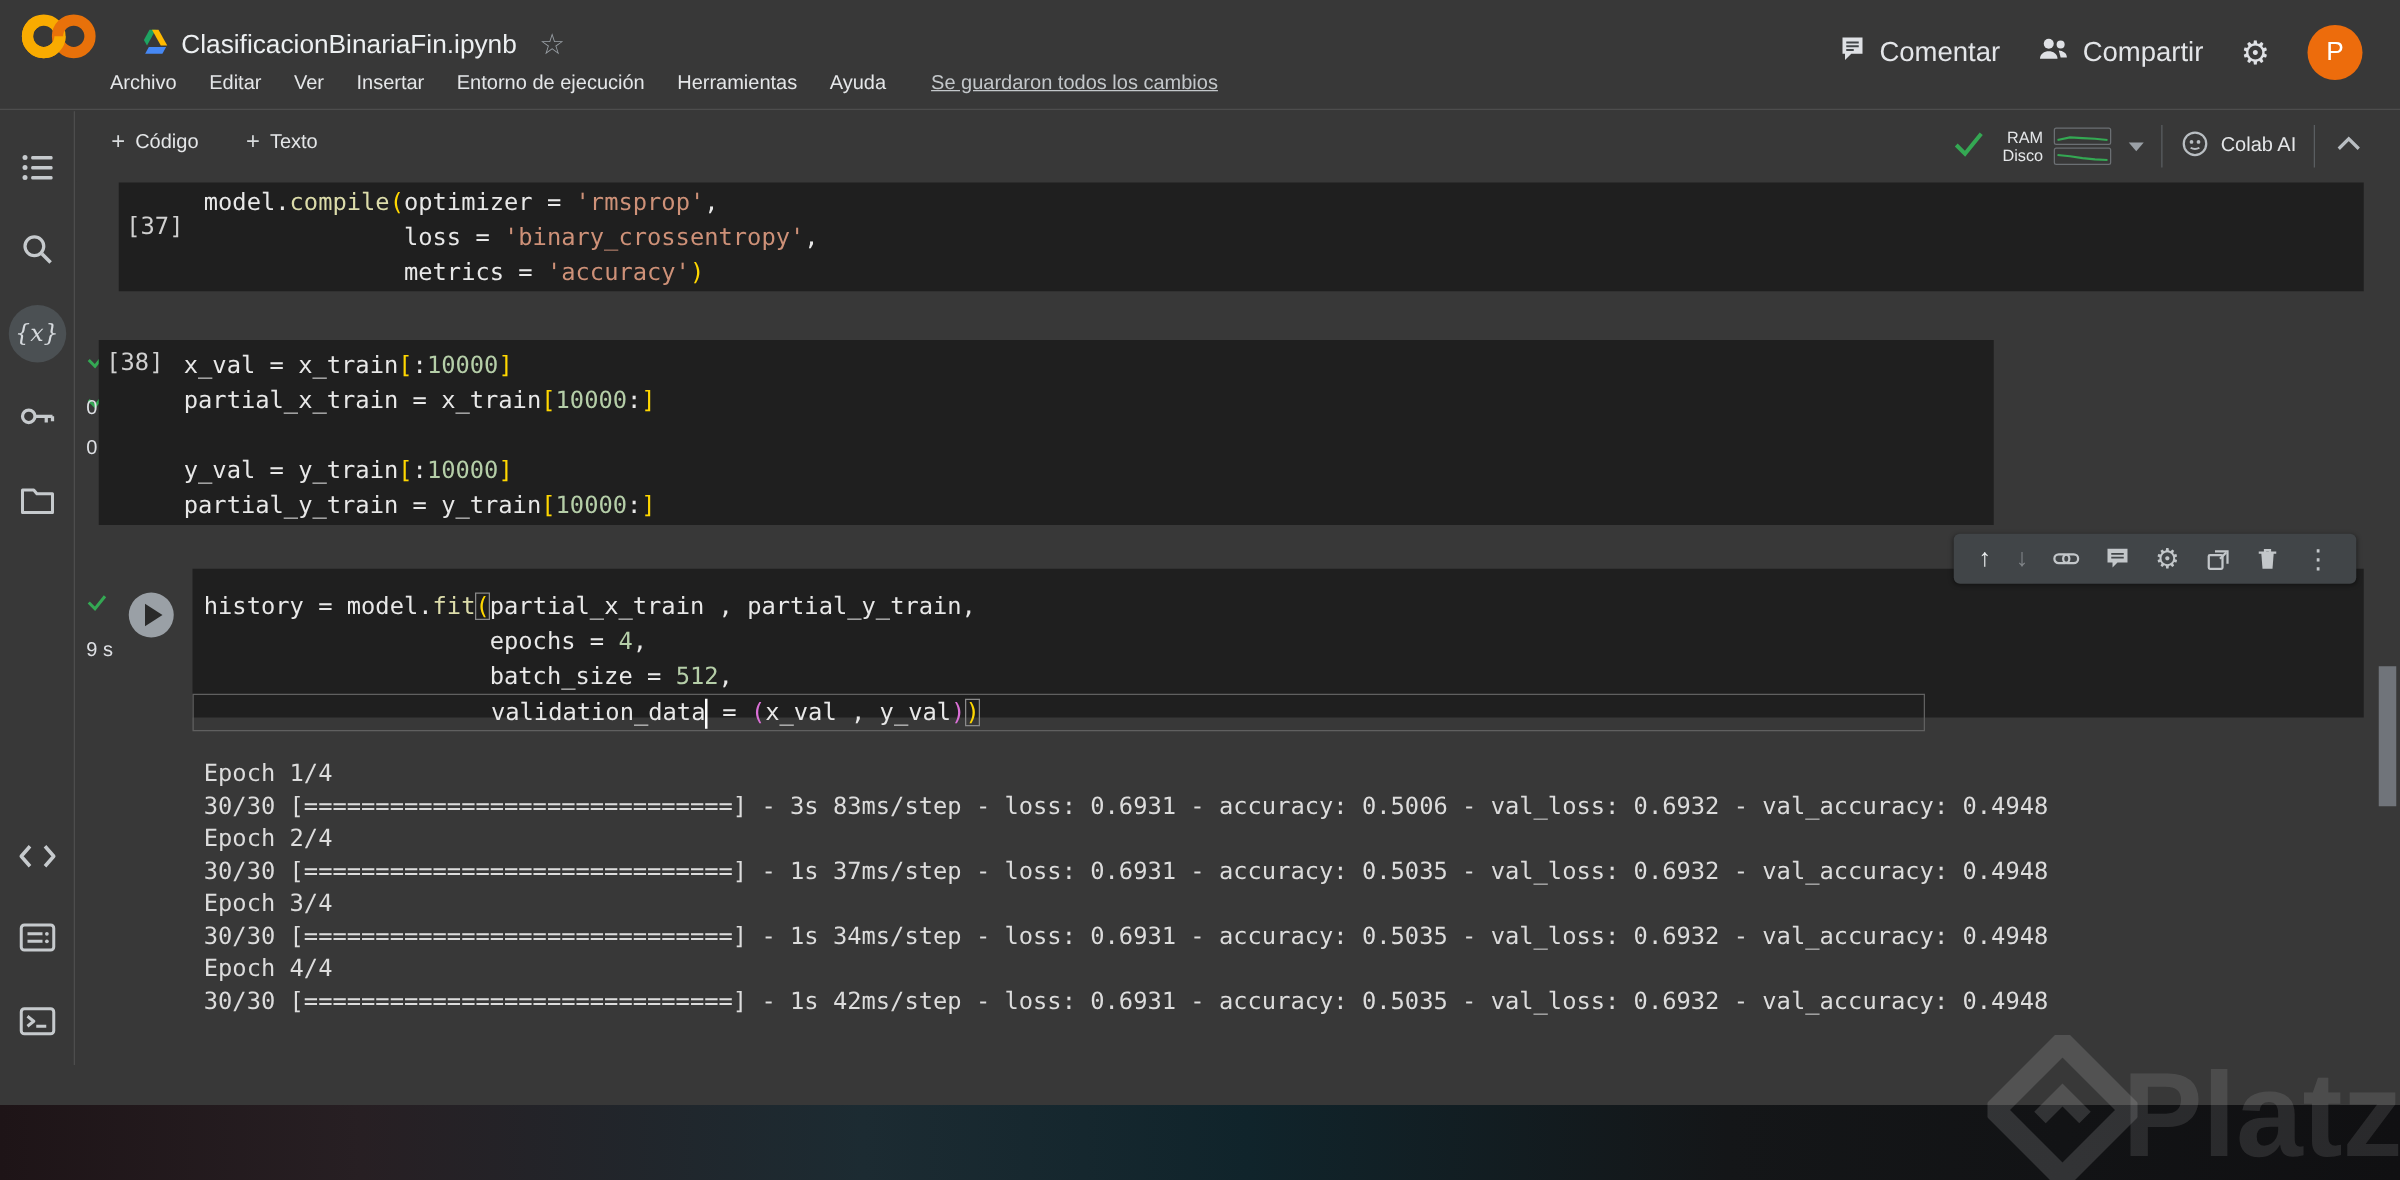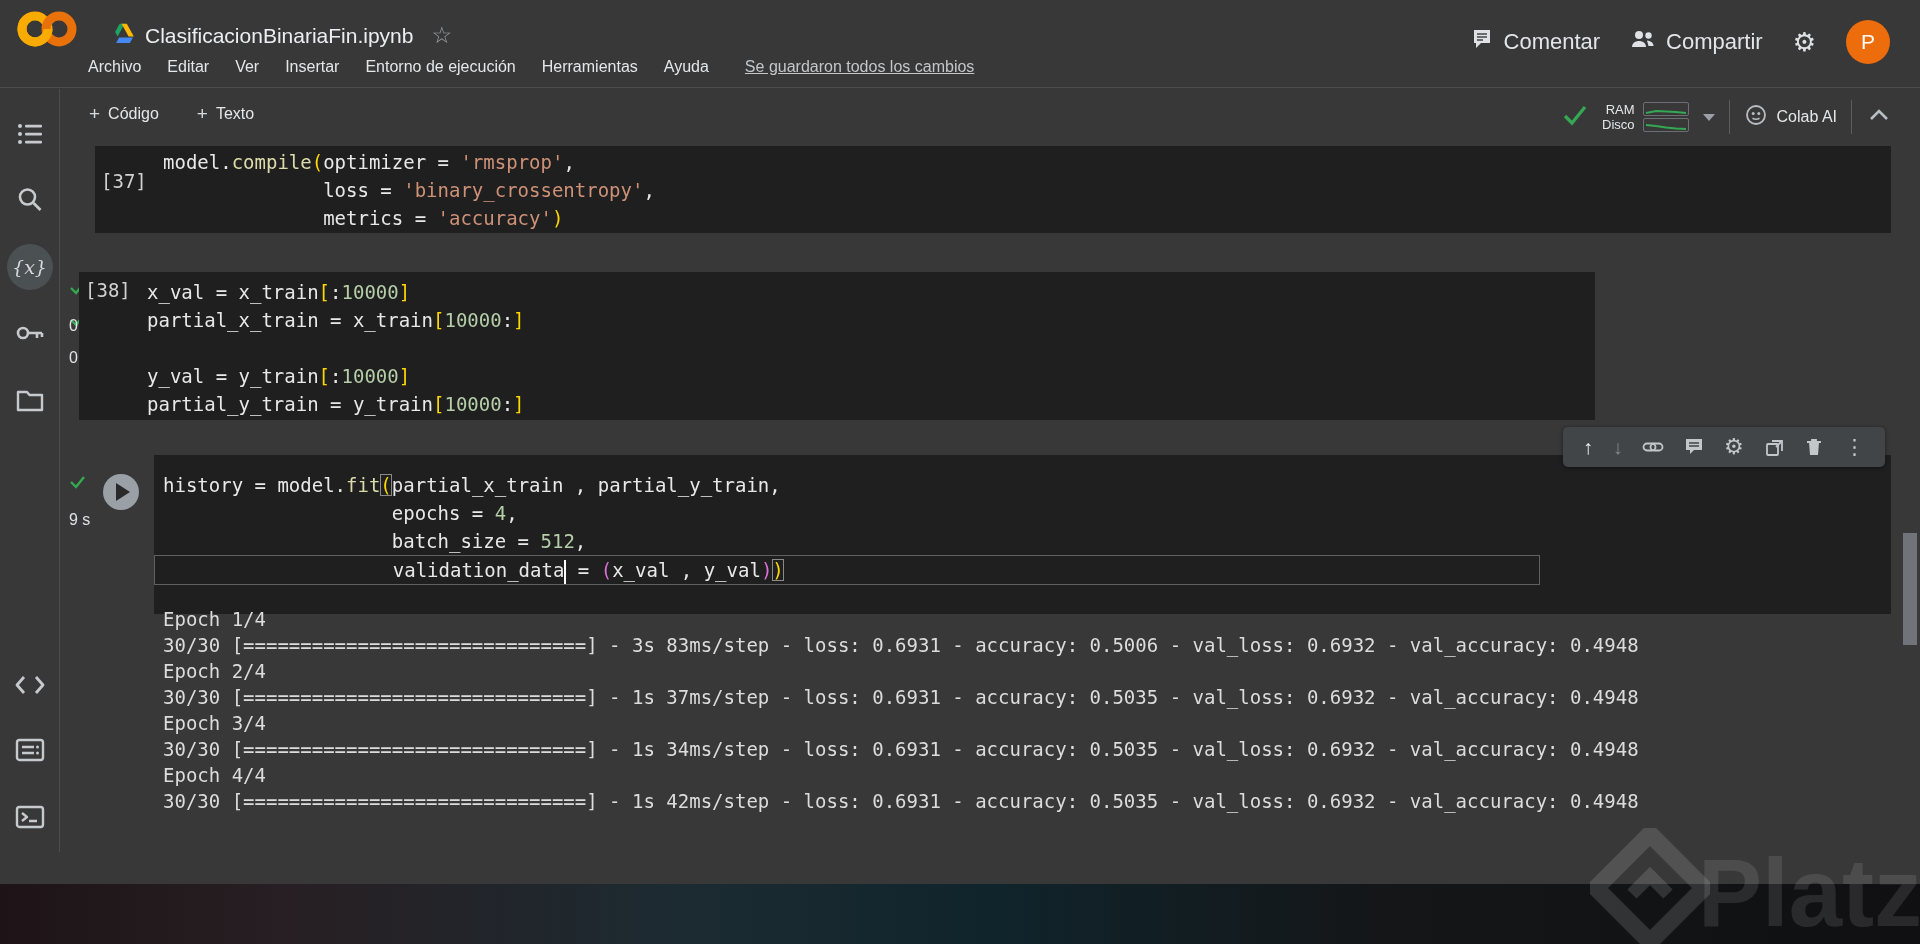--- a/index.html
+++ b/index.html
@@ -300,21 +300,21 @@
 
     <div class="gutter" style="left:8px; top:330px">
       <svg width="17" height="14" viewBox="0 0 17 14">
           <path d="M2 7l5 5 8-10" fill="none" stroke="#34a853" stroke-width="2.4"></path>
         </svg>
       <div class="gut-dur">9 s</div>
     </div>
     <div class="play-btn">
         <span class="play-tri"></span>
       </div>
-    <div class="cell cell-focused" style="left:93px; top:310px; width:1737px; height:159px">
+    <div class="cell cell-focused" style="left:93px; top:310px; width:1737px; height:119px">
       <div class="code" style="padding-top:16px"><div class="code-line"><span class="tok-p">history = model.</span><span class="tok-f">fit</span><span class="tok-b1 tok-mb">(</span><span class="tok-p">partial_x_train , partial_y_train,</span></div><div class="code-line"><span class="tok-p">                    epochs = </span><span class="tok-n">4</span><span class="tok-p">,</span></div><div class="code-line"><span class="tok-p">                    batch_size = </span><span class="tok-n">512</span><span class="tok-p">,</span></div><div class="code-line current-line"><span class="tok-p">                    validation_data</span><span class="tok-cur"></span><span class="tok-p"> = </span><span class="tok-b2">(</span><span class="tok-p">x_val , y_val</span><span class="tok-b2">)</span><span class="tok-b1 tok-mb">)</span></div></div>
     </div>
 
     <div class="cell-toolbar">
       <span class="ct-ic ct-up"></span>
       <span class="ct-ic ct-down"></span>
       <span class="ct-ic">
         <svg width="22" height="22" viewBox="0 0 22 22" fill="none" stroke="#c3c7ca" stroke-width="1.8">
           <rect x="1.5" y="7.5" width="12" height="7" rx="3.5"></rect>
             <rect x="8.5" y="7.5" width="12" height="7" rx="3.5"></rect>

